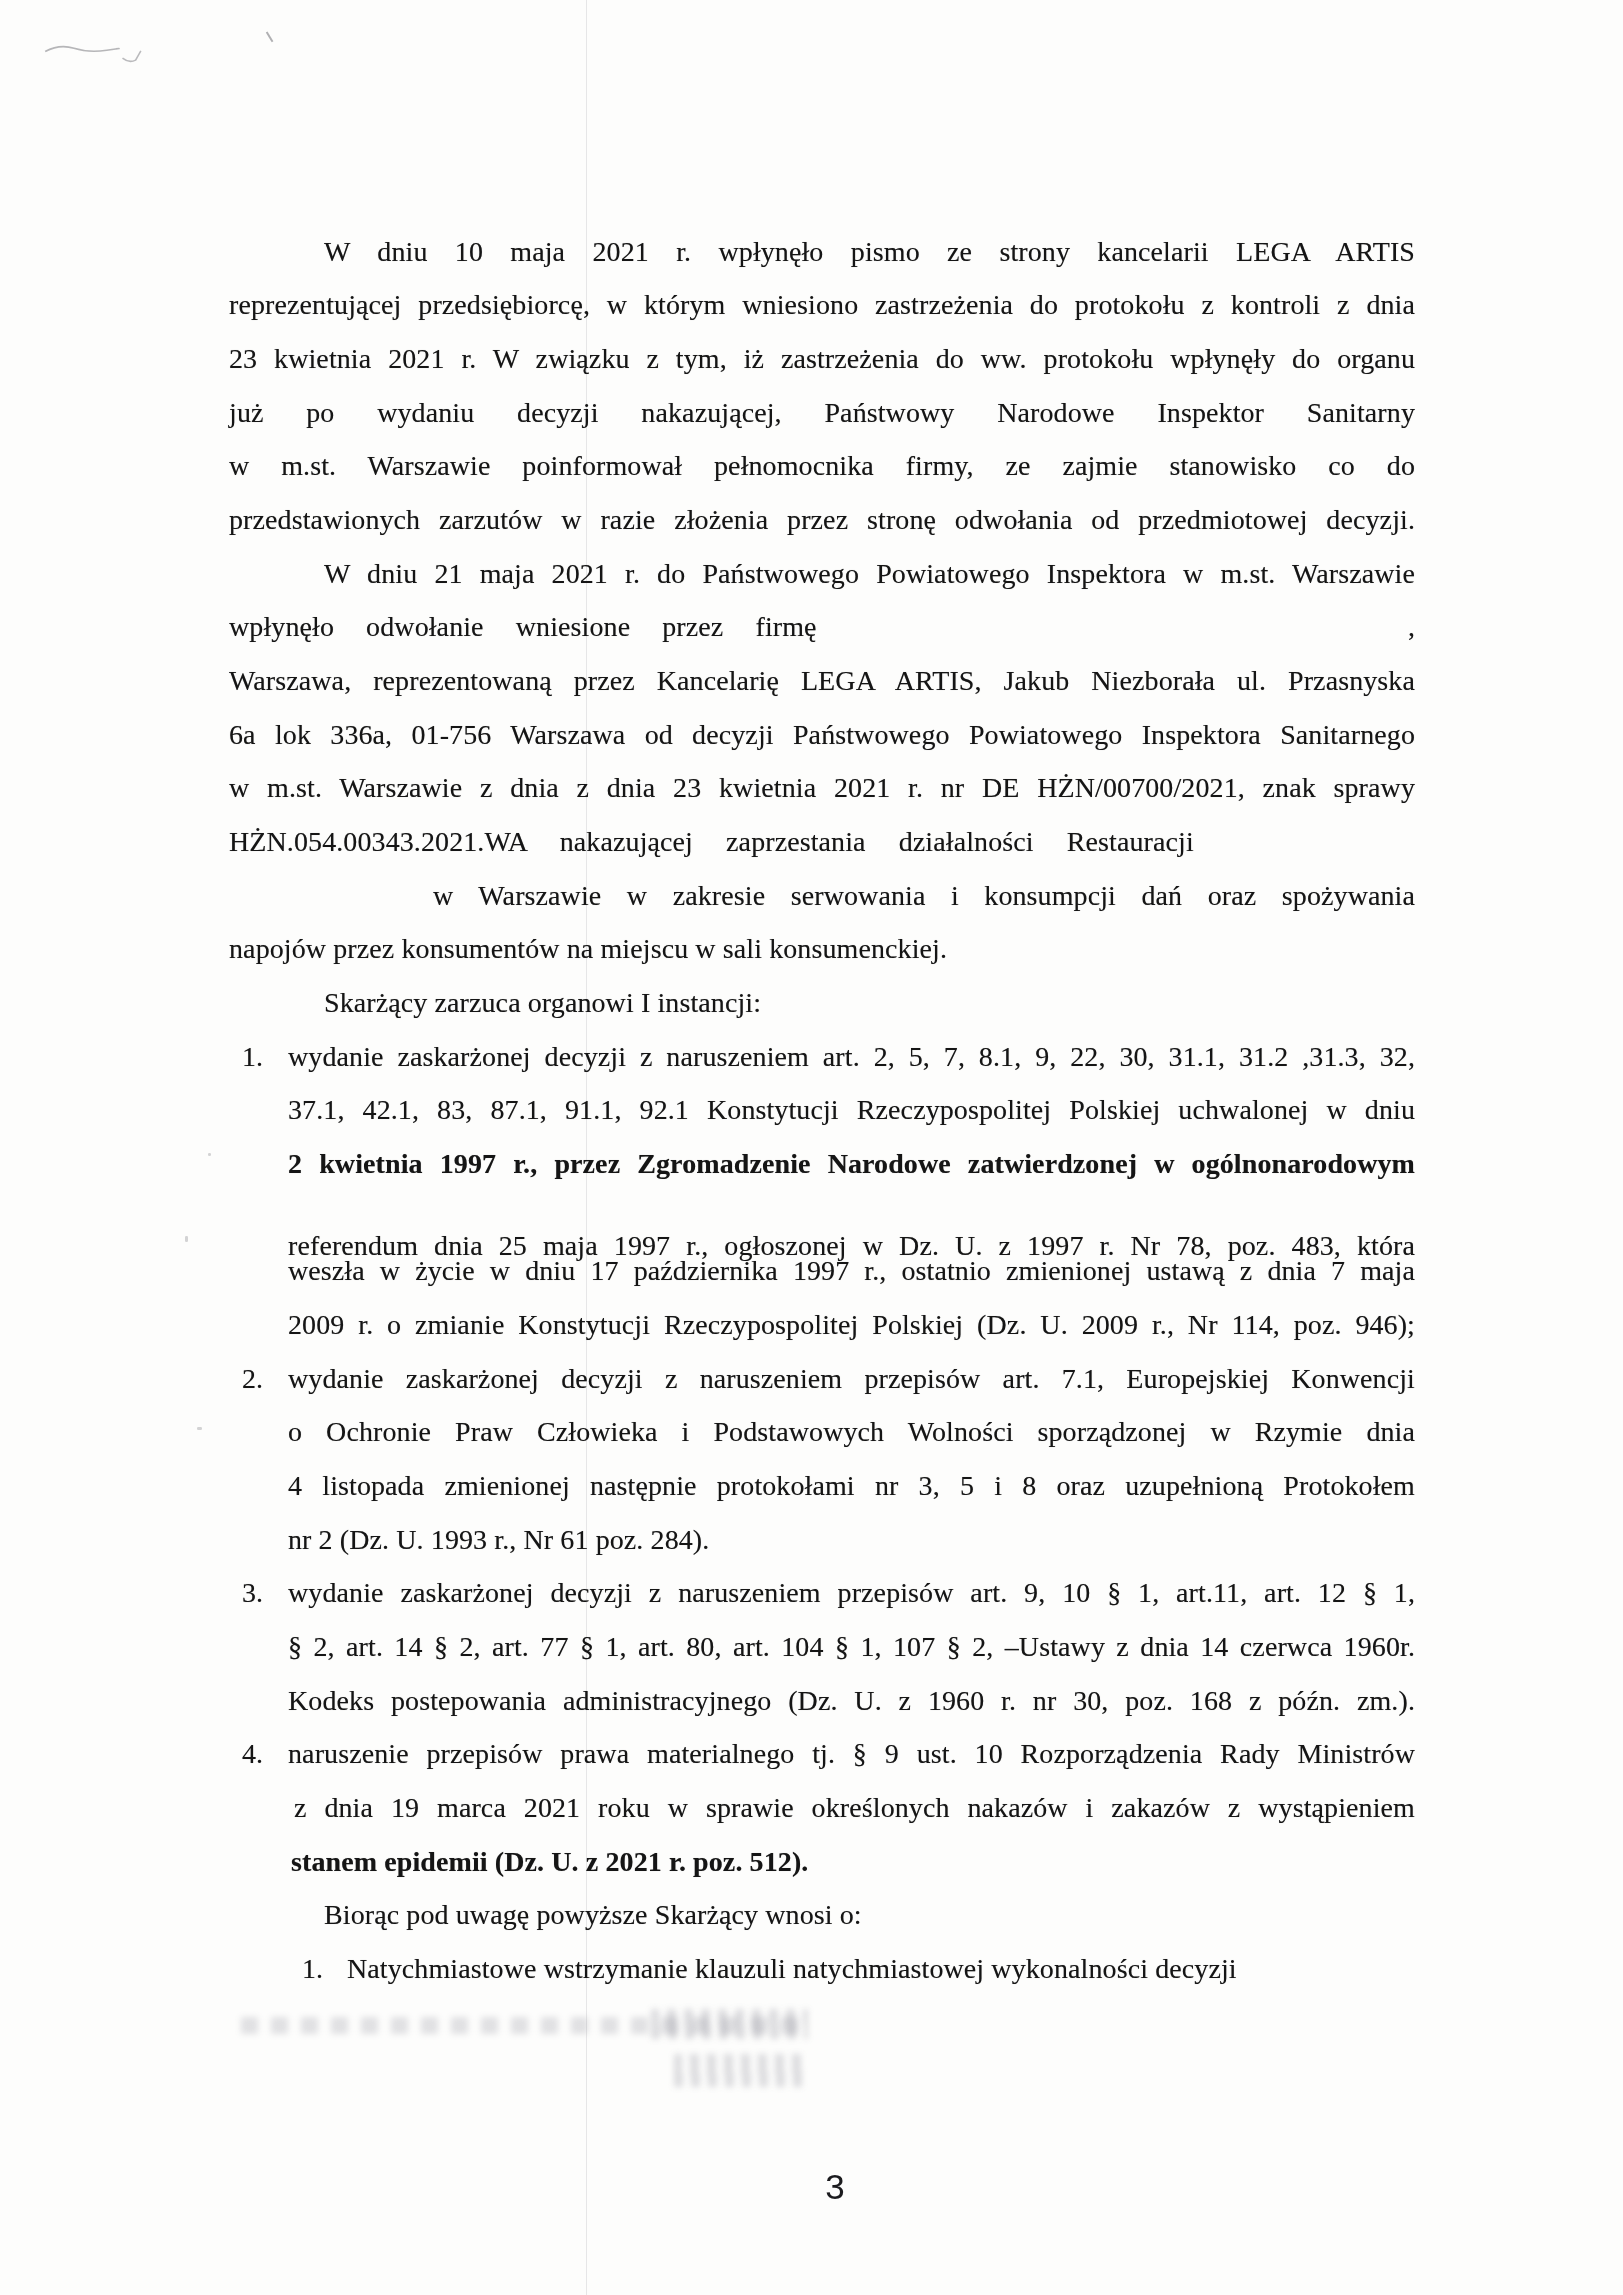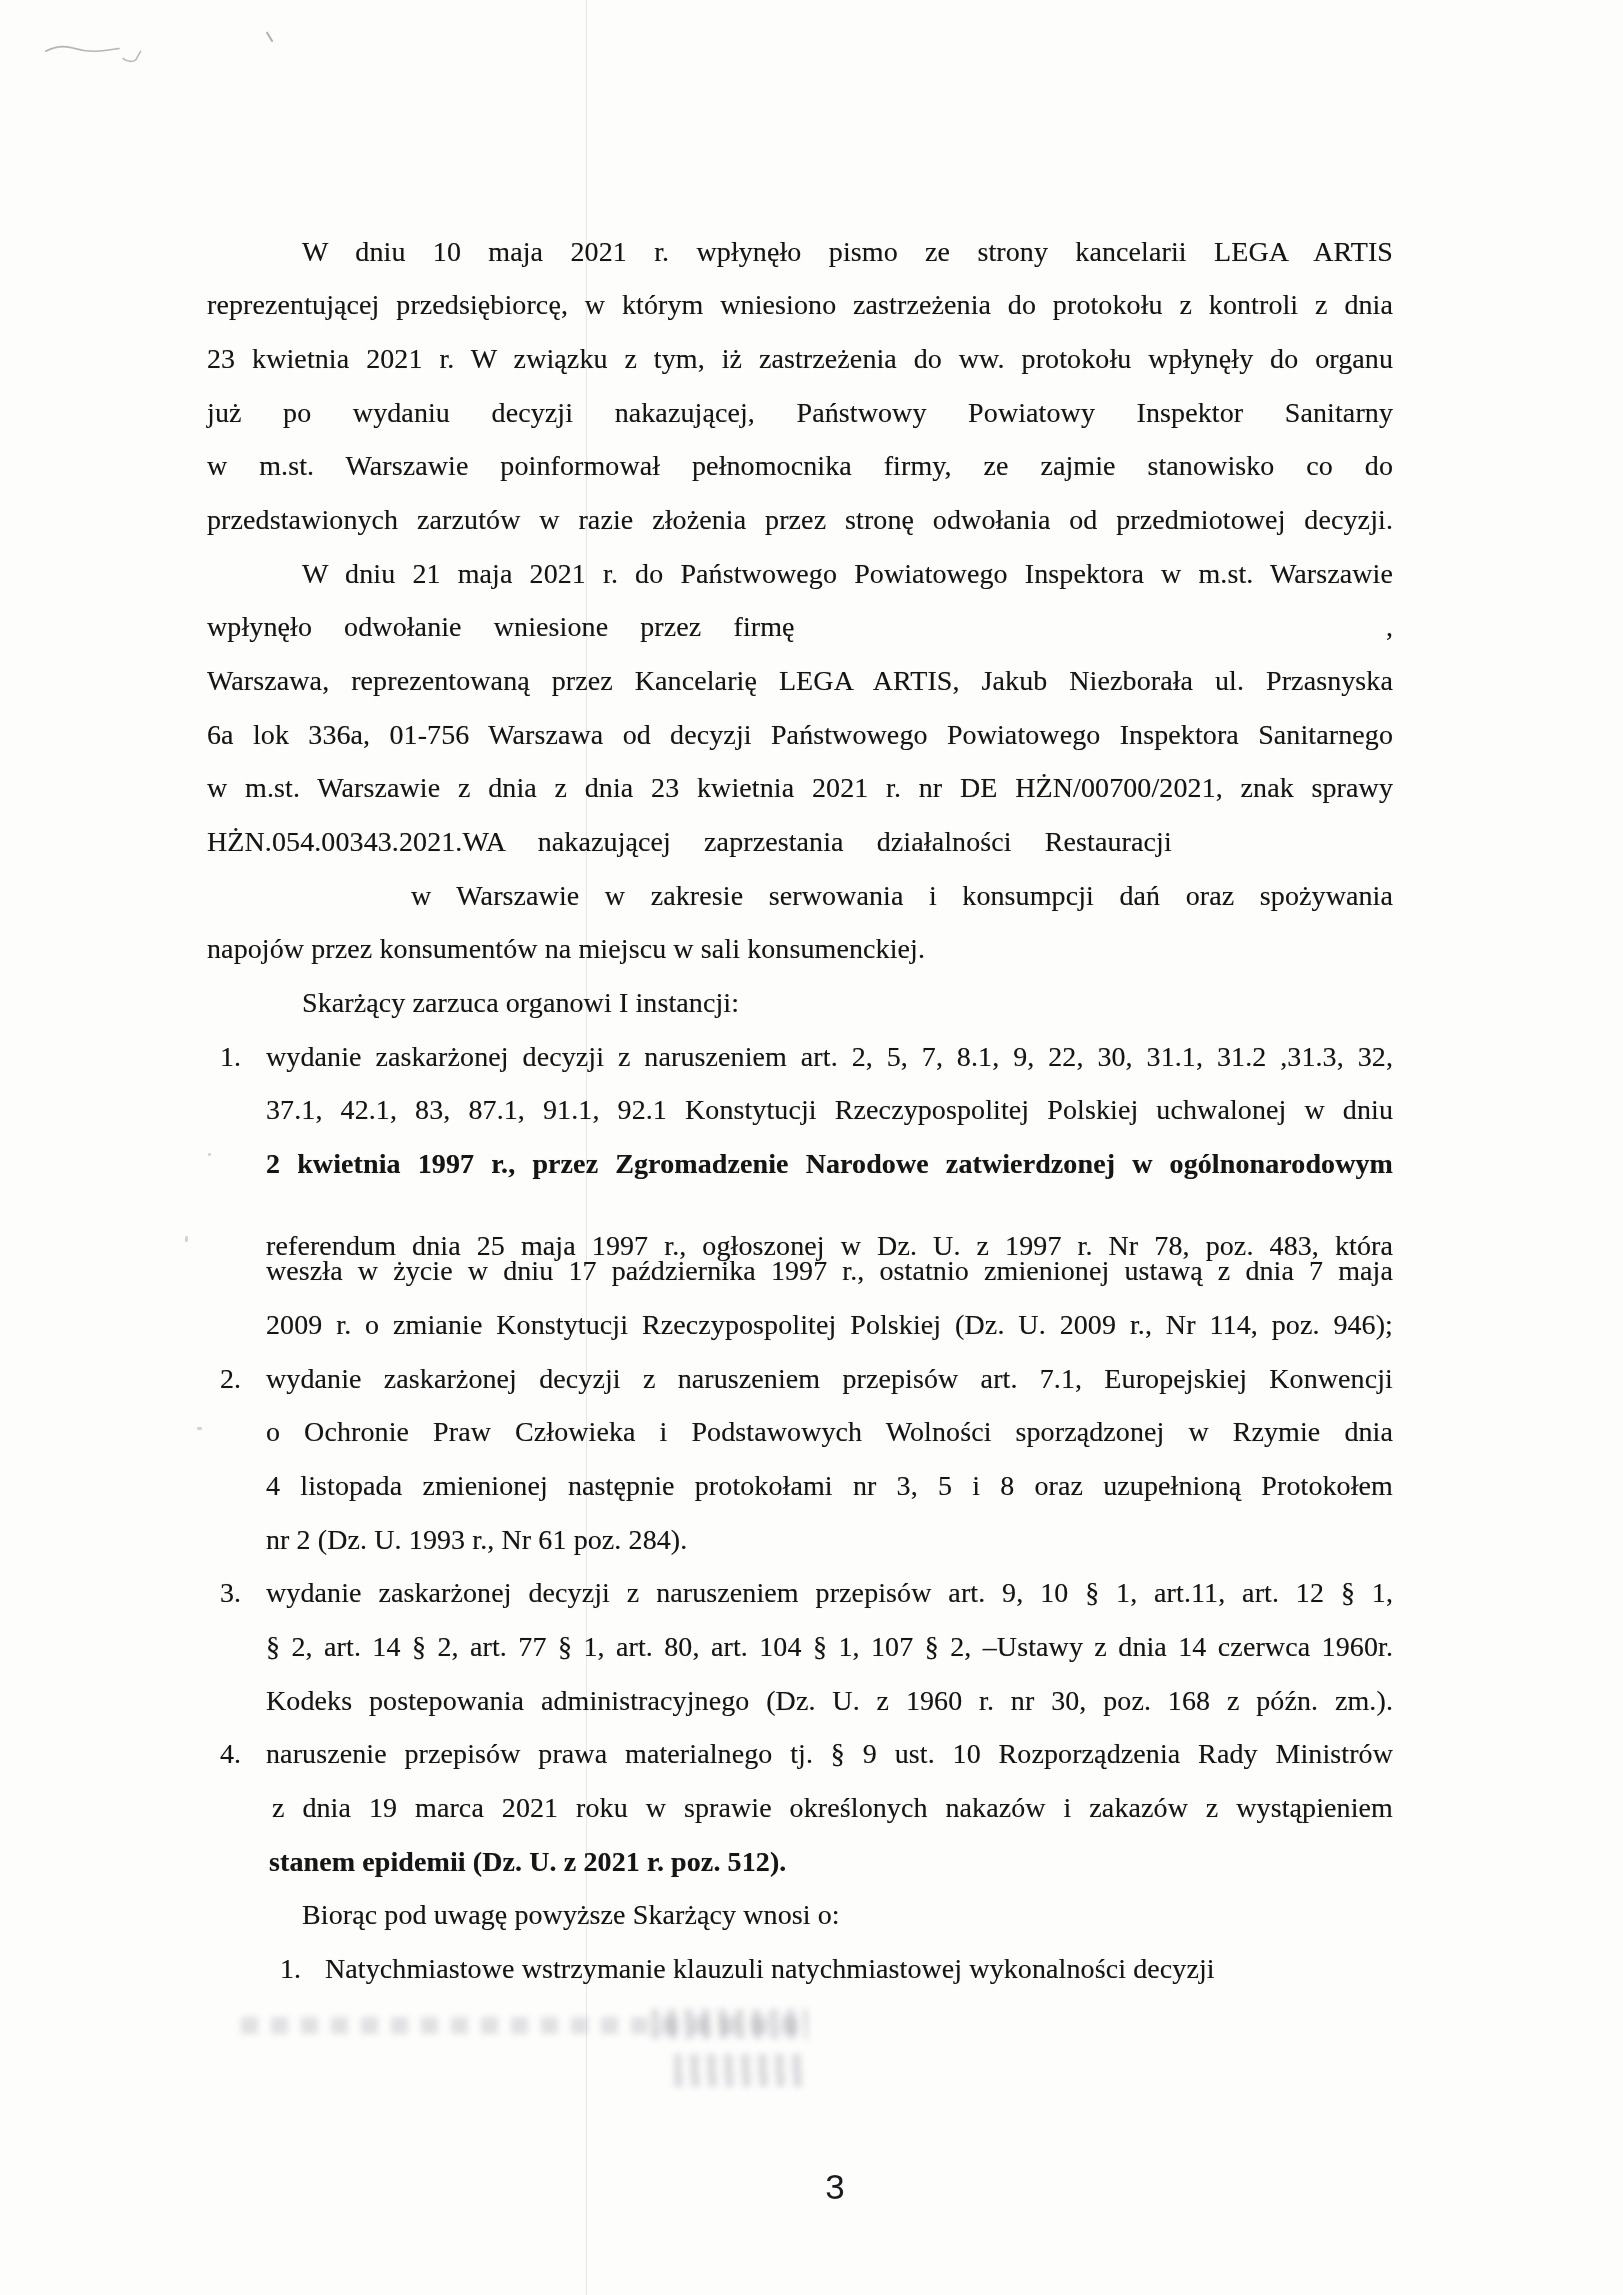--- a/index.html
+++ b/index.html
@@ -17,21 +17,21 @@
   }
   
   .fold-line {
     position: absolute;
     left: 586px; top: 0;
     width: 1.3px; height: 2295px;
     background: rgba(185,185,192,0.35);
   }
   .body-text {
     position: absolute;
-    left: 207px; top: 0;
+    left: 229px; top: 0;
     width: 1186px; height: 1677px;
   }
   .line {
     position: absolute;
     left: 0;
     width: 1186px;
     box-sizing: border-box;
     font-size: 28px;
     line-height: 1;
     white-space: normal;
@@ -103,21 +103,21 @@
   </svg>
 
   <div class="speck" style="left:208px; top:1153px; width:3.3px; height:2.6px;"></div>
   <div class="speck" style="left:185px; top:1236px; width:2.6px; height:5.9px;"></div>
   <div class="speck" style="left:197px; top:1427px; width:4.6px; height:2.6px;"></div>
 
   <div class="body-text" id="doc-lines">
       <div class="line j" style="top: 238px; padding-left: 95px;">W dniu 10 maja 2021 r. wpłynęło pismo ze strony kancelarii LEGA ARTIS</div>
       <div class="line j" style="top: 291px; padding-left: 0px;">reprezentującej przedsiębiorcę, w którym wniesiono zastrzeżenia do protokołu z kontroli z dnia</div>
       <div class="line j" style="top: 345px; padding-left: 0px;">23 kwietnia 2021 r. W związku z tym, iż zastrzeżenia do ww. protokołu wpłynęły do organu</div>
-      <div class="line j" style="top: 399px; padding-left: 0px;">już po wydaniu decyzji nakazującej, Państwowy Powiatowy Inspektor Sanitarny</div>
+      <div class="line j" style="top: 399px; padding-left: 0px;">już po wydaniu decyzji nakazującej, Państwowy Narodowe Inspektor Sanitarny</div>
       <div class="line j" style="top: 452px; padding-left: 0px;">w m.st. Warszawie poinformował pełnomocnika firmy, ze zajmie stanowisko co do</div>
       <div class="line j" style="top: 506px; padding-left: 0px;">przedstawionych zarzutów w razie złożenia przez stronę  odwołania od przedmiotowej decyzji.</div>
       <div class="line j" style="top: 560px; padding-left: 95px;">W dniu 21 maja 2021 r. do Państwowego Powiatowego Inspektora w m.st. Warszawie</div>
       <div class="line tailline" style="top: 613px; padding-left: 0px; word-spacing: 25px;">
         <span>wpłynęło odwołanie wniesione przez firmę</span>
         <span class="gap"></span>
         <span>,</span>
       </div>
       <div class="line j" style="top: 667px; padding-left: 0px;">Warszawa, reprezentowaną przez Kancelarię LEGA ARTIS, Jakub Niezborała ul. Przasnyska</div>
       <div class="line j" style="top: 721px; padding-left: 0px;">6a lok 336a, 01-756 Warszawa od decyzji Państwowego Powiatowego Inspektora Sanitarnego</div>

